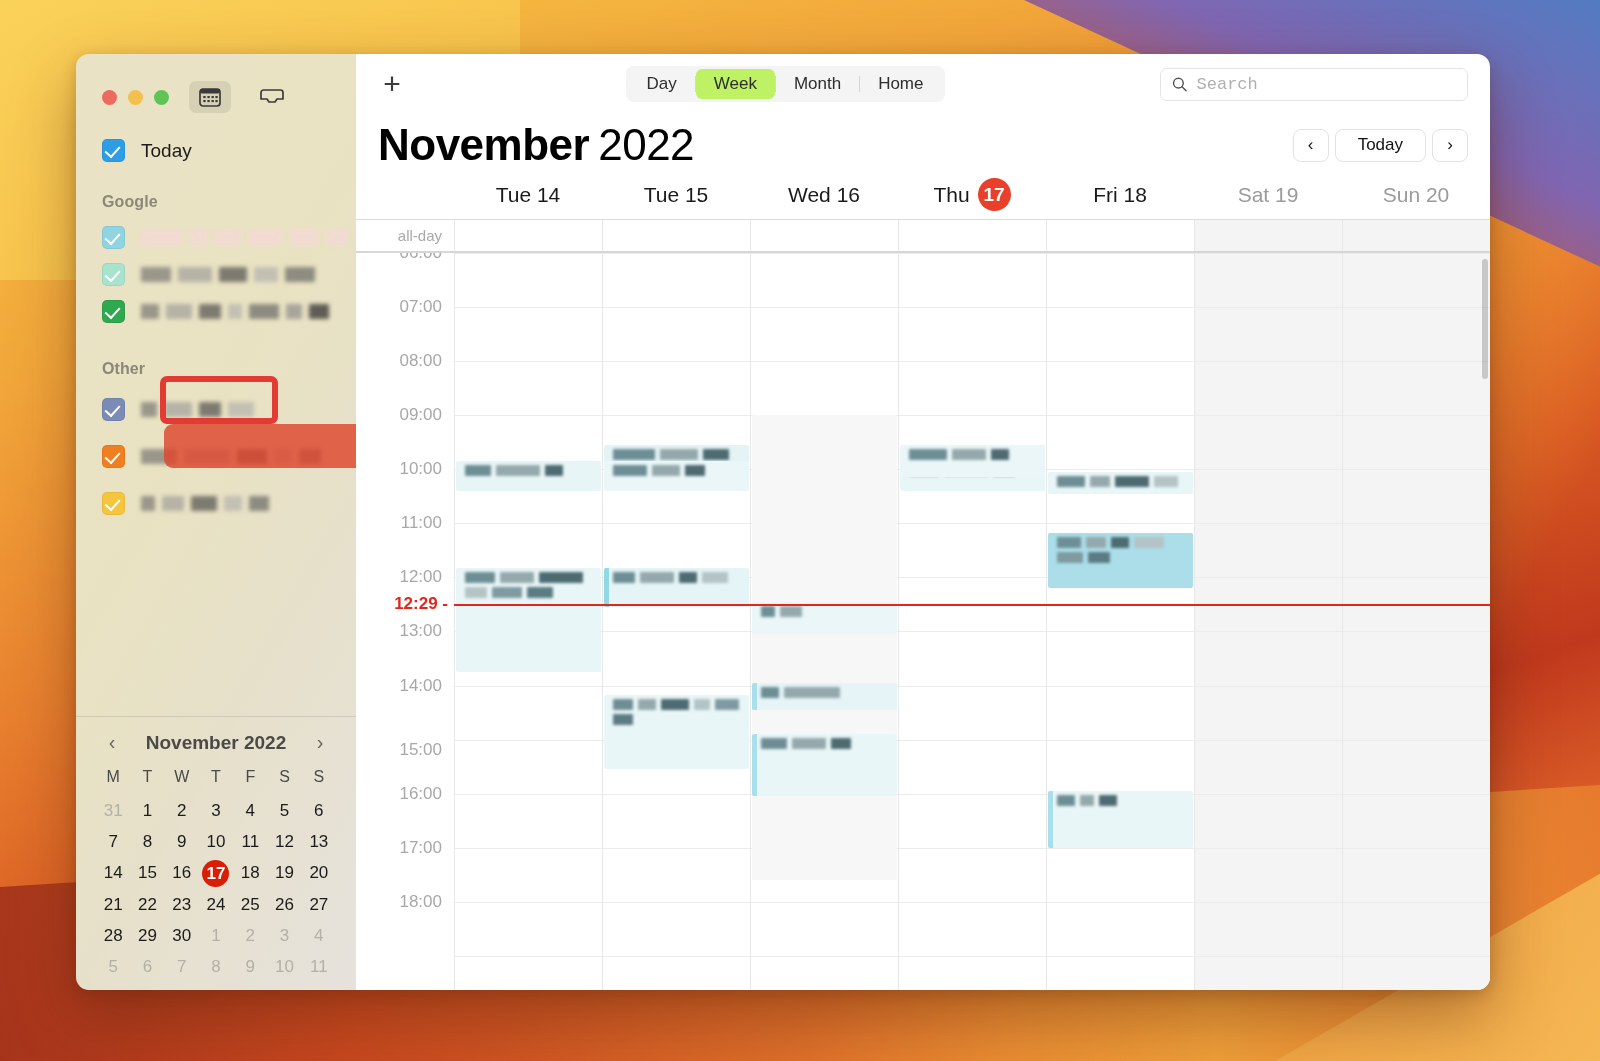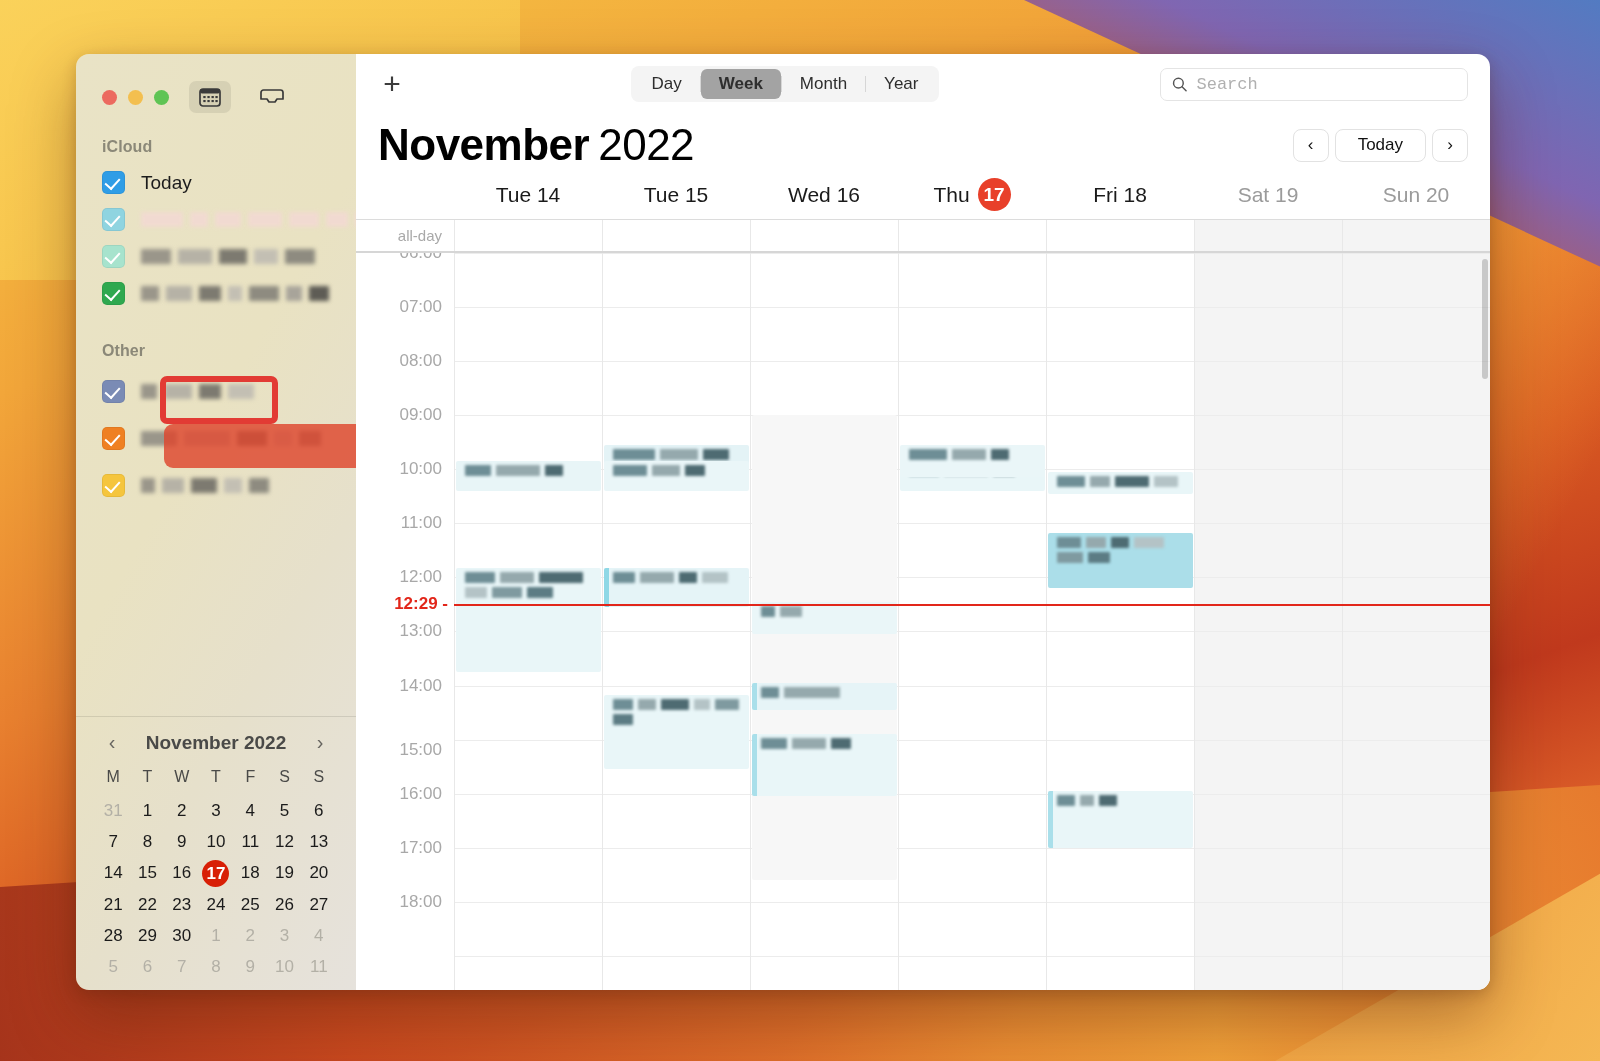--- a/index.html
+++ b/index.html
@@ -74,21 +74,21 @@
   .mini-grid .today span { display:inline-block; width:27px; height:27px; line-height:27px;
     border-radius:50%; background:#d81f06; color:#fff; font-weight:600; }
 
   
   .main { flex:1; background:#fff; display:flex; flex-direction:column; position:relative; }
   .toolbar { height:60px; display:flex; align-items:center; padding:0 22px 0 18px; gap:0; }
   .plus { font-size:30px; color:#3c3c3c; font-weight:300; width:36px; text-align:center; line-height:1; }
   .seg { display:flex; background:#f4f4f4; border-radius:8px; padding:3px; margin:0 auto; }
   .seg button { border:0; background:transparent; font-family:inherit; font-size:17px;
     color:#2e2e2e; padding:5px 18px; border-radius:6px; cursor:pointer; position:relative; }
-  .seg button.on { background:#a3a3a3; font-weight:700; }
+  .seg button.on { background:#bef264; font-weight:400; }
   .seg .sep { width:1px; background:#d6d6d6; margin:7px 0; }
   .search { width:308px; height:33px; border:1px solid #e4e4e4; border-radius:7px;
     display:flex; align-items:center; gap:9px; padding:0 11px; flex:none; }
   .search input { border:0; outline:0; font-family:Liberation Mono, monospace; font-size:17px; width:100%;
     color:#222; background:transparent; }
   .search input::placeholder { color:#b0b0b0; }
 
   .titlebar { display:flex; align-items:center; padding:6px 22px 8px 22px; }
   .bigtitle { font-size:44px; letter-spacing:-.5px; color:#000; }
   .bigtitle b { font-weight:700; }
@@ -168,26 +168,26 @@
         <svg width="26" height="20" viewBox="0 0 26 20">
             <path d="M2 12 L2 5.5 A2.5 2.5 0 0 1 4.5 3 L21.5 3 A2.5 2.5 0 0 1 24 5.5 L24 12 L18 12 L16 15 L10 15 L8 12 Z" fill="none" stroke="#3a3a3a" stroke-width="1.7" stroke-linejoin="round"></path>
           </svg>
       </div>
     </div>
 
     <div class="sb-scroll">
       <div class="annot-box"></div>
       <div class="annot-fill"></div>
 
-      <div class="sb-head">iCloud</div>
       <div class="sb-row">
         <div class="cbx" style="background:#2f9de6"></div>
         <div class="sb-label">Today</div>
       </div>
 
+      <div class="sb-head" style="margin-top:18px;position:relative;z-index:7;">Google</div>
       <div class="sb-row" style="z-index:6;">
         <div class="cbx" style="background:#8fd4e0"></div>
         <div class="blur-wrap" id="g1">
             <span class="blk" style="width: 42px; background: rgb(243, 217, 212); opacity: 0.85;"></span>
             <span class="blk" style="width: 18px; background: rgb(243, 217, 212); opacity: 0.85;"></span>
             <span class="blk" style="width: 26px; background: rgb(243, 217, 212); opacity: 0.85;"></span>
             <span class="blk" style="width: 34px; background: rgb(243, 217, 212); opacity: 0.85;"></span>
             <span class="blk" style="width: 30px; background: rgb(243, 217, 212); opacity: 0.85;"></span>
             <span class="blk" style="width: 22px; background: rgb(243, 217, 212); opacity: 0.85;"></span>
             <span class="blk" style="width: 28px; background: rgb(243, 217, 212); opacity: 0.85;"></span>
@@ -312,21 +312,21 @@
 
     <div class="toolbar">
       <div class="plus">+</div>
       <div class="seg" id="segctl">
           <button>Day</button>
           <div class="sep"></div>
           <button class="on">Week</button>
           <div class="sep"></div>
           <button>Month</button>
           <div class="sep"></div>
-          <button>Year</button>
+          <button>Home</button>
         </div>
       <div class="search">
         <svg width="17" height="17" viewBox="0 0 17 17">
             <circle cx="7" cy="7" r="5.3" fill="none" stroke="#555" stroke-width="1.6"></circle>
             <line x1="11" y1="11" x2="15.4" y2="15.4" stroke="#555" stroke-width="1.6" stroke-linecap="round"></line>
           </svg>
         <input placeholder="Search" style="">
       </div>
     </div>
 

